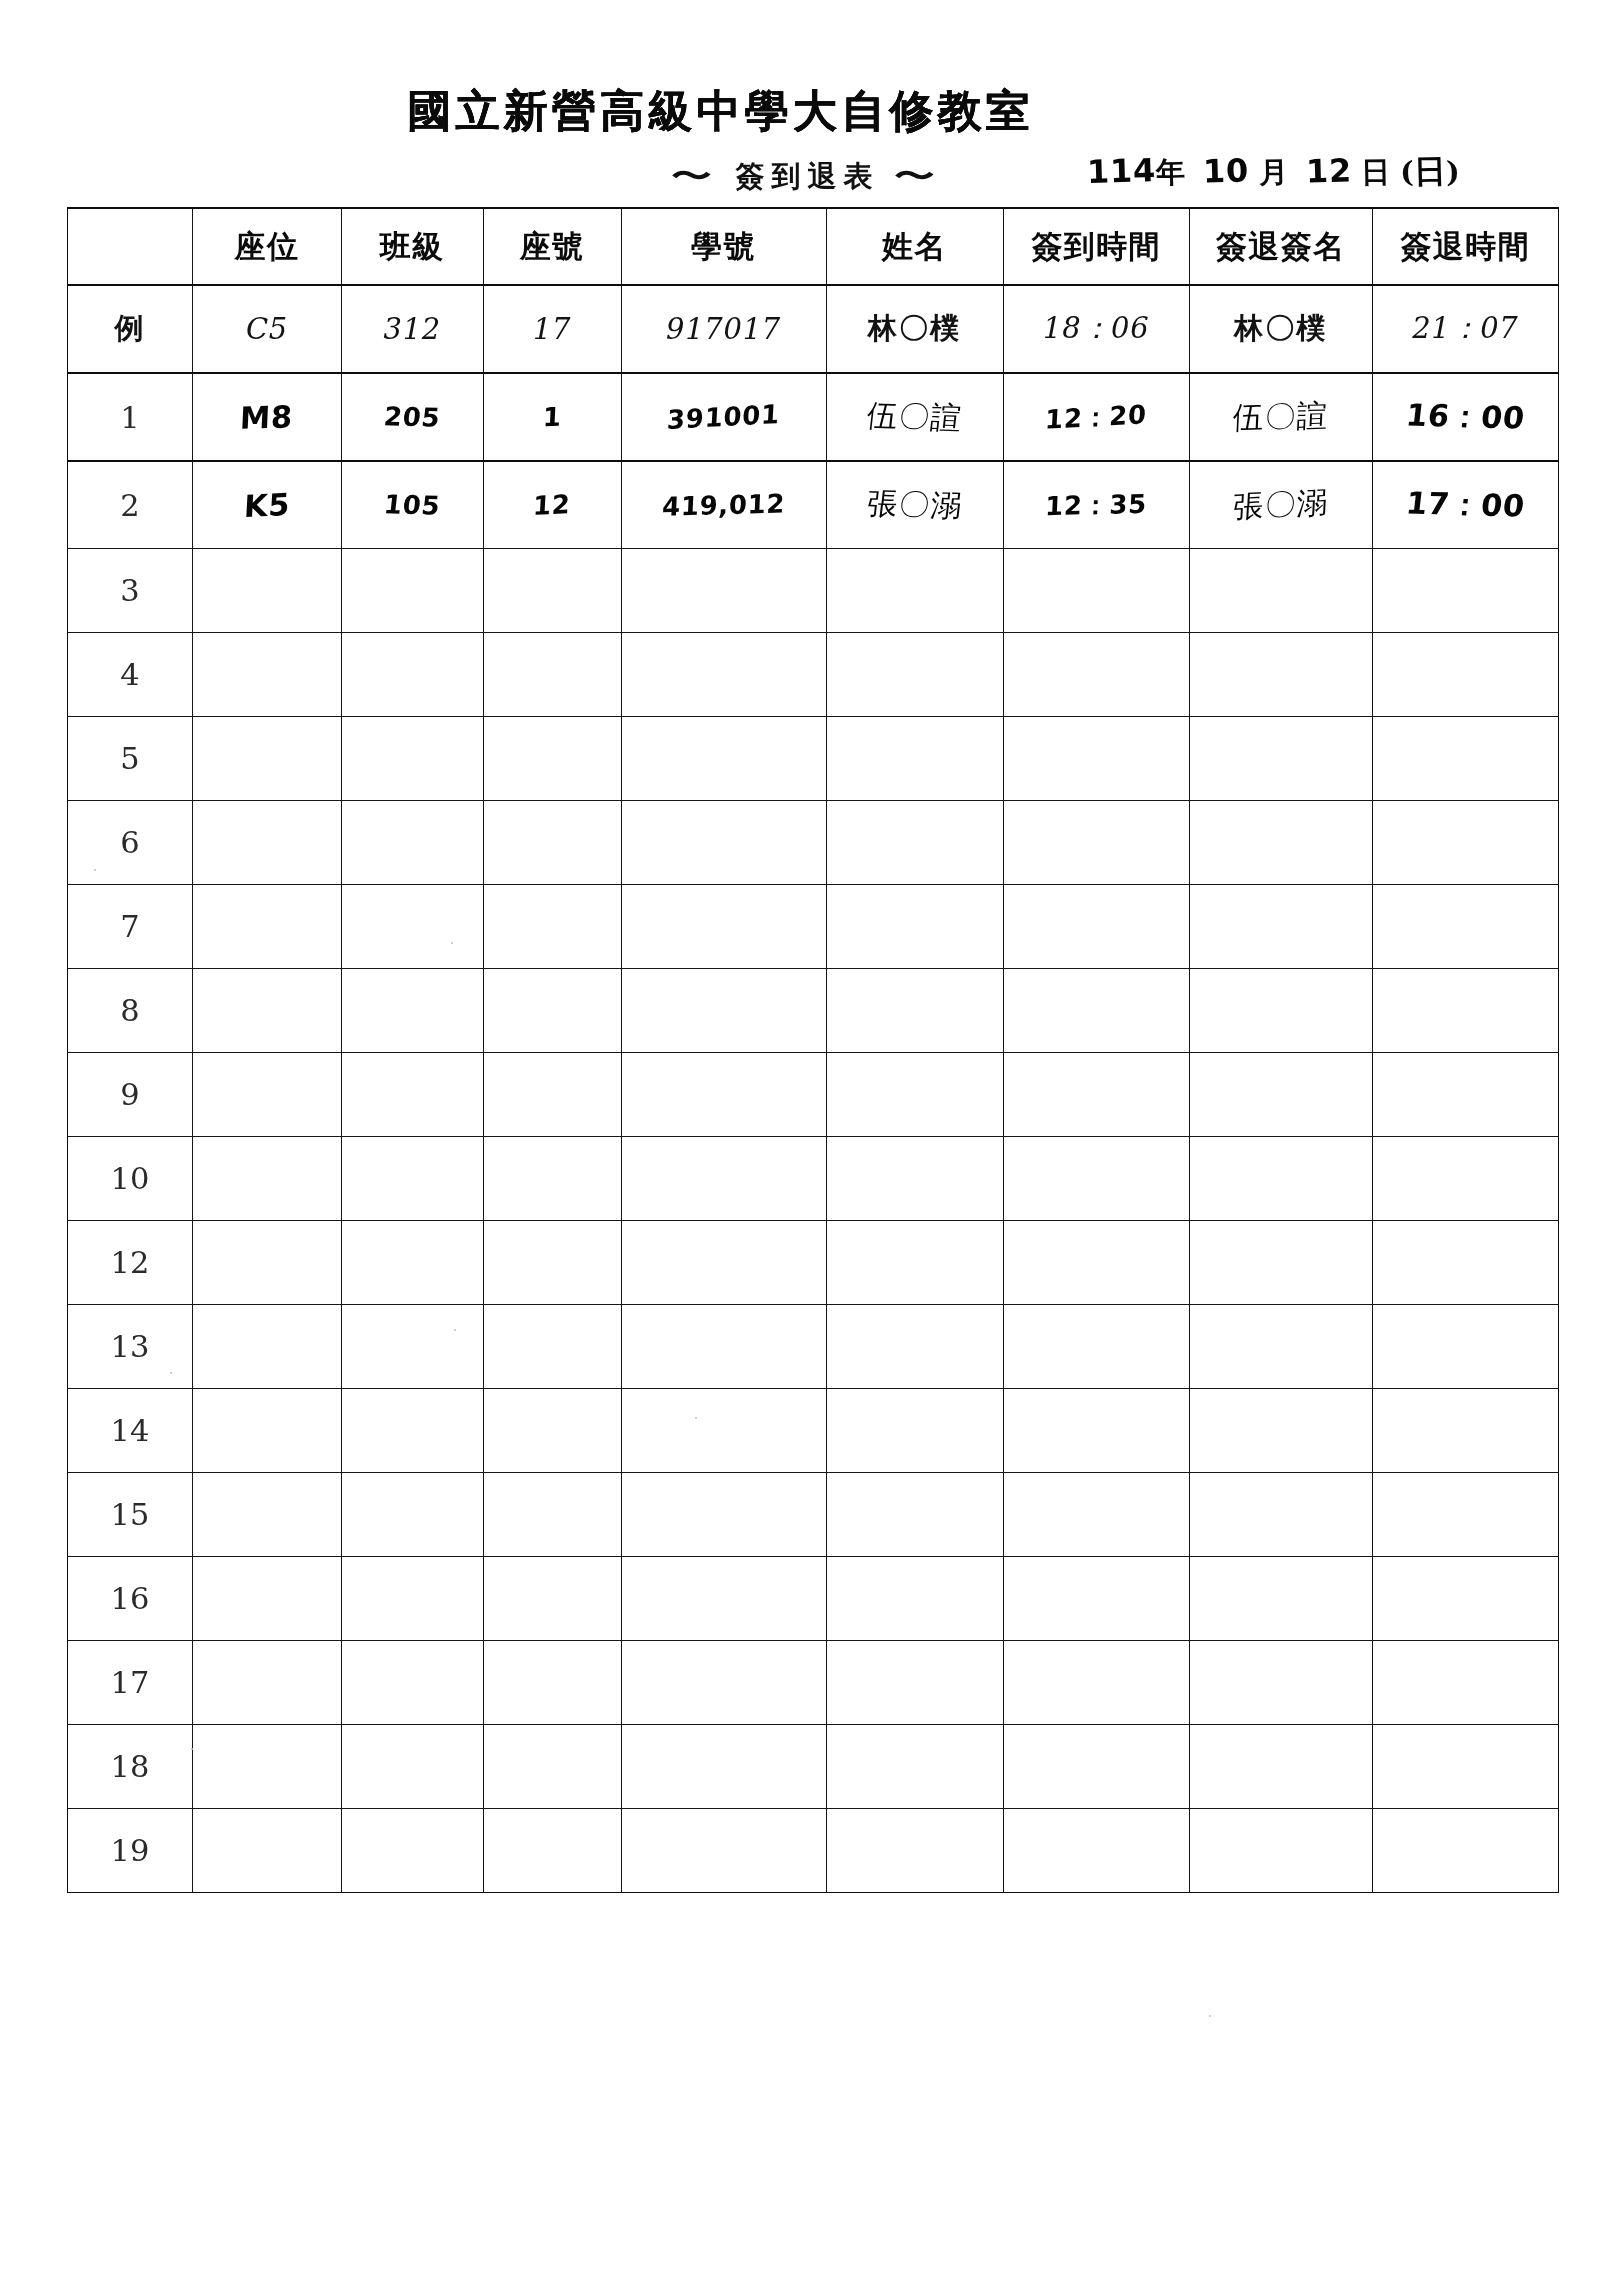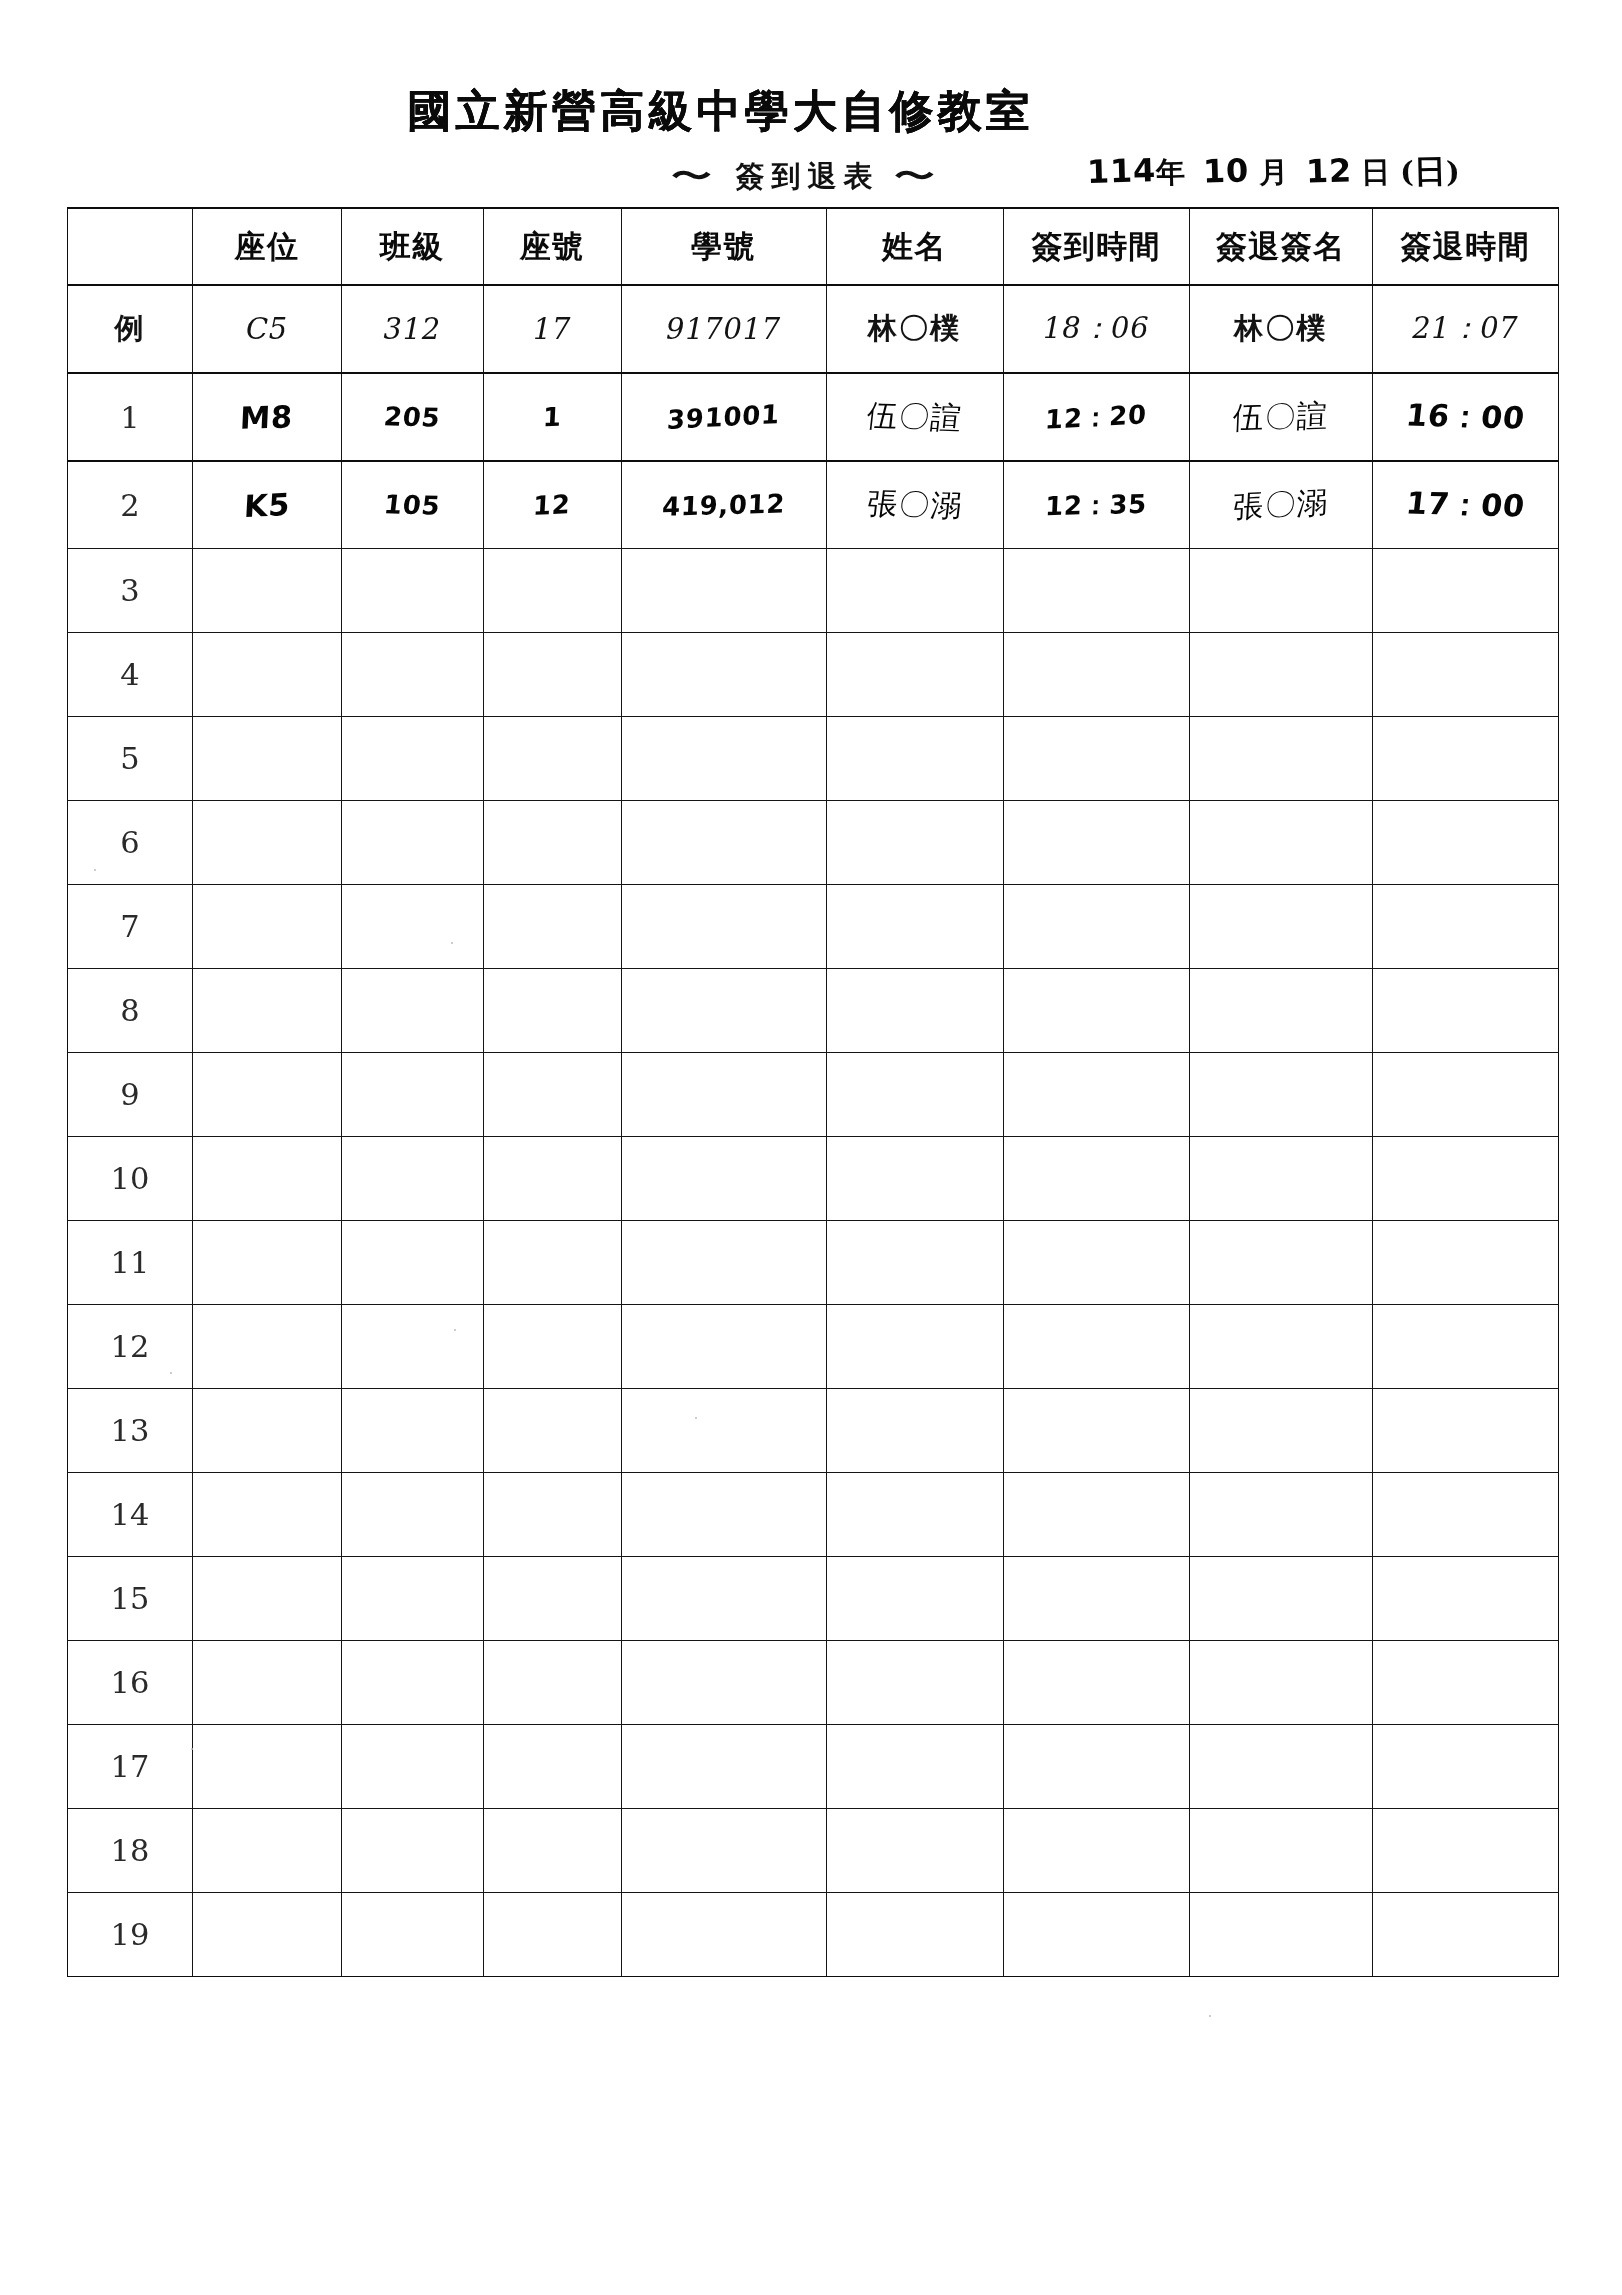--- a/index.html
+++ b/index.html
@@ -342,31 +342,20 @@
           <td><span class="hw sk1"></span></td>
           <td><span class="hw sk3 sm"></span></td>
           <td><span class="hw sk1 sm"></span></td>
           <td><span class="hw sk2 sm"></span></td>
           <td><span class="hw sk3 cjk"></span></td>
           <td><span class="hw sk2 sm"></span></td>
           <td><span class="hw sk1 cjk"></span></td>
           <td><span class="hw sk3"></span></td>
         </tr>
         <tr class="blank">
-          <td><span class="rownum">11</span></td>
-          <td><span class="hw sk2"></span></td>
-          <td><span class="hw sk3 sm"></span></td>
-          <td><span class="hw sk2 sm"></span></td>
-          <td><span class="hw sk1 sm"></span></td>
-          <td><span class="hw sk3 cjk"></span></td>
-          <td><span class="hw sk1 sm"></span></td>
-          <td><span class="hw sk2 cjk"></span></td>
-          <td><span class="hw sk3"></span></td>
-        </tr>
-        <tr class="blank">
           <td><span class="rownum">12</span></td>
           <td><span class="hw sk1"></span></td>
           <td><span class="hw sk3 sm"></span></td>
           <td><span class="hw sk1 sm"></span></td>
           <td><span class="hw sk2 sm"></span></td>
           <td><span class="hw sk3 cjk"></span></td>
           <td><span class="hw sk2 sm"></span></td>
           <td><span class="hw sk1 cjk"></span></td>
           <td><span class="hw sk3"></span></td>
         </tr>

